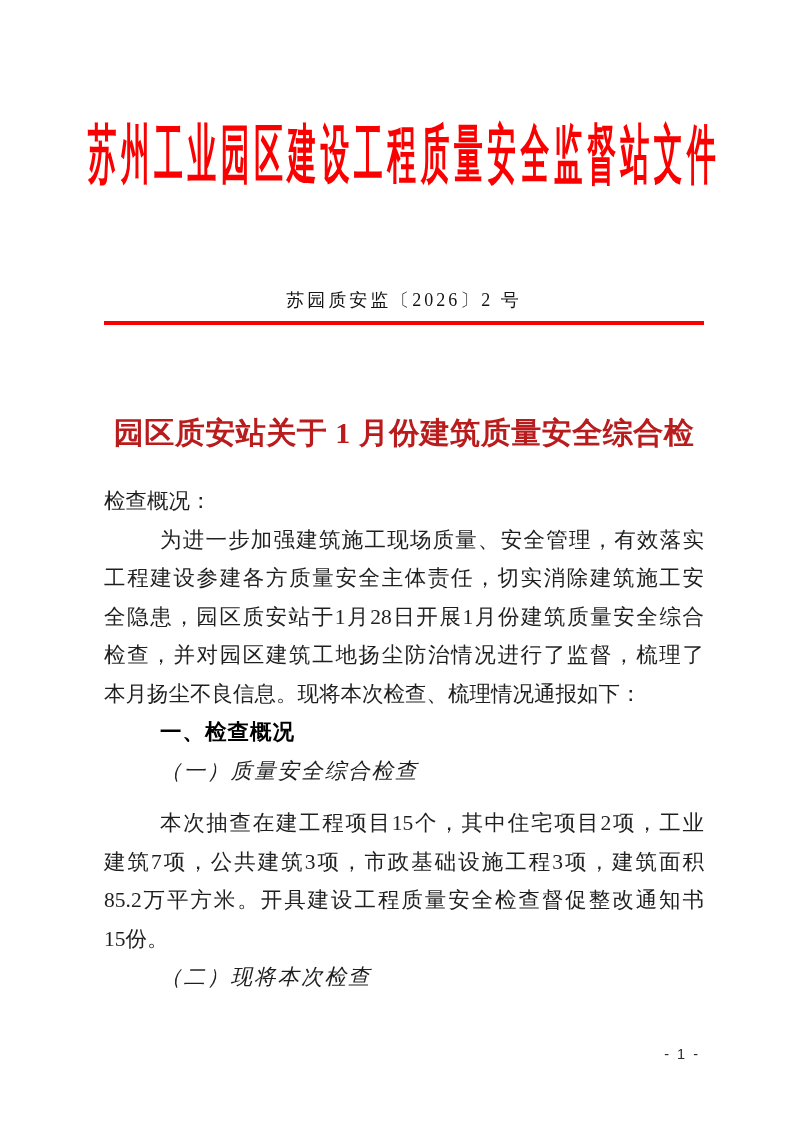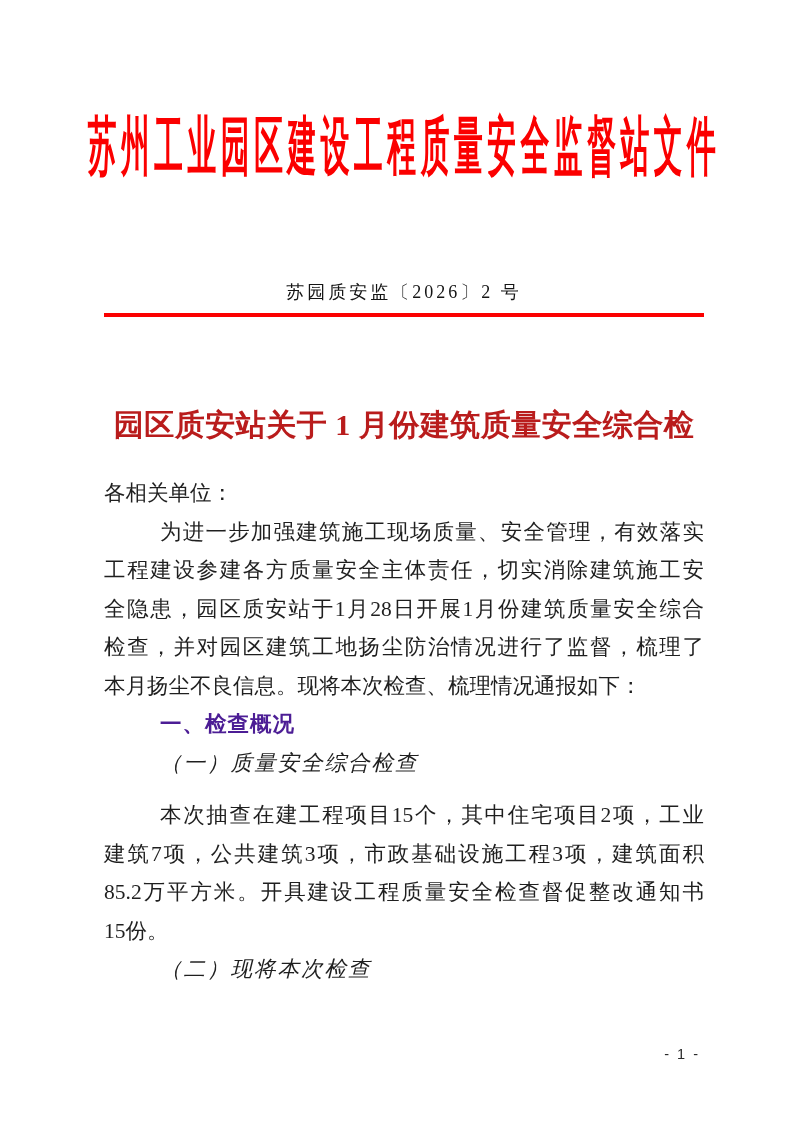--- a/index.html
+++ b/index.html
@@ -11,21 +11,21 @@
   body{
     width:793px;height:1122px;
     font-family:"Liberation Serif","DejaVu Serif",serif;
     color:var(--ink);
     overflow:hidden;
   }
   .page{
     position:relative;
     width:793px;height:1122px;
     background:#ffffff;
-    padding:0 89px 0 104px;
+    padding:8px 89px 0 104px;
   }
   
   .org-title-wrap{
     padding-top:112px;
     display:flex;justify-content:center;
     width:100%;
   }
   .org-title{
     font-size:64px;
     line-height:70px;
@@ -71,21 +71,21 @@
   .line{min-height:38.5px;}
   .jus{
     text-align:justify;
     text-align-last:justify;
     text-justify:inter-character;
   }
   .ind{text-indent:56px;}
   .heading{
     font-family:"Liberation Sans","DejaVu Sans",sans-serif;
     font-weight:bold;
-    color:#4c1d95;
+    color:#000000;
     letter-spacing:1px;
   }
   .subheading{
     letter-spacing:2px;
     font-style:italic;
   }
   .para-2{margin-top:14px;}
   
   .page-number{
     position:absolute;
@@ -109,21 +109,21 @@
     <div class="doc-number">苏园质安监〔2026〕2 号</div>
     <div class="red-rule"></div>
   </div>
 
   <h1 class="doc-title">
     <span class="t-line">园区质安站关于 1 月份建筑质量安全综合检</span>
   </h1>
 
   <div class="body">
 
-    <div class="line salutation">各相关单位：</div>
+    <div class="line salutation">检查概况：</div>
 
     <div class="para para-1">
       <div class="line jus ind">为进一步加强建筑施工现场质量、安全管理，有效落实</div>
       <div class="line jus">工程建设参建各方质量安全主体责任，切实消除建筑施工安</div>
       <div class="line jus">全隐患，园区质安站于1月28日开展1月份建筑质量安全综合</div>
       <div class="line jus">检查，并对园区建筑工地扬尘防治情况进行了监督，梳理了</div>
       <div class="line">本月扬尘不良信息。现将本次检查、梳理情况通报如下：</div>
     </div>
 
     <div class="line heading ind">一、检查概况</div>

